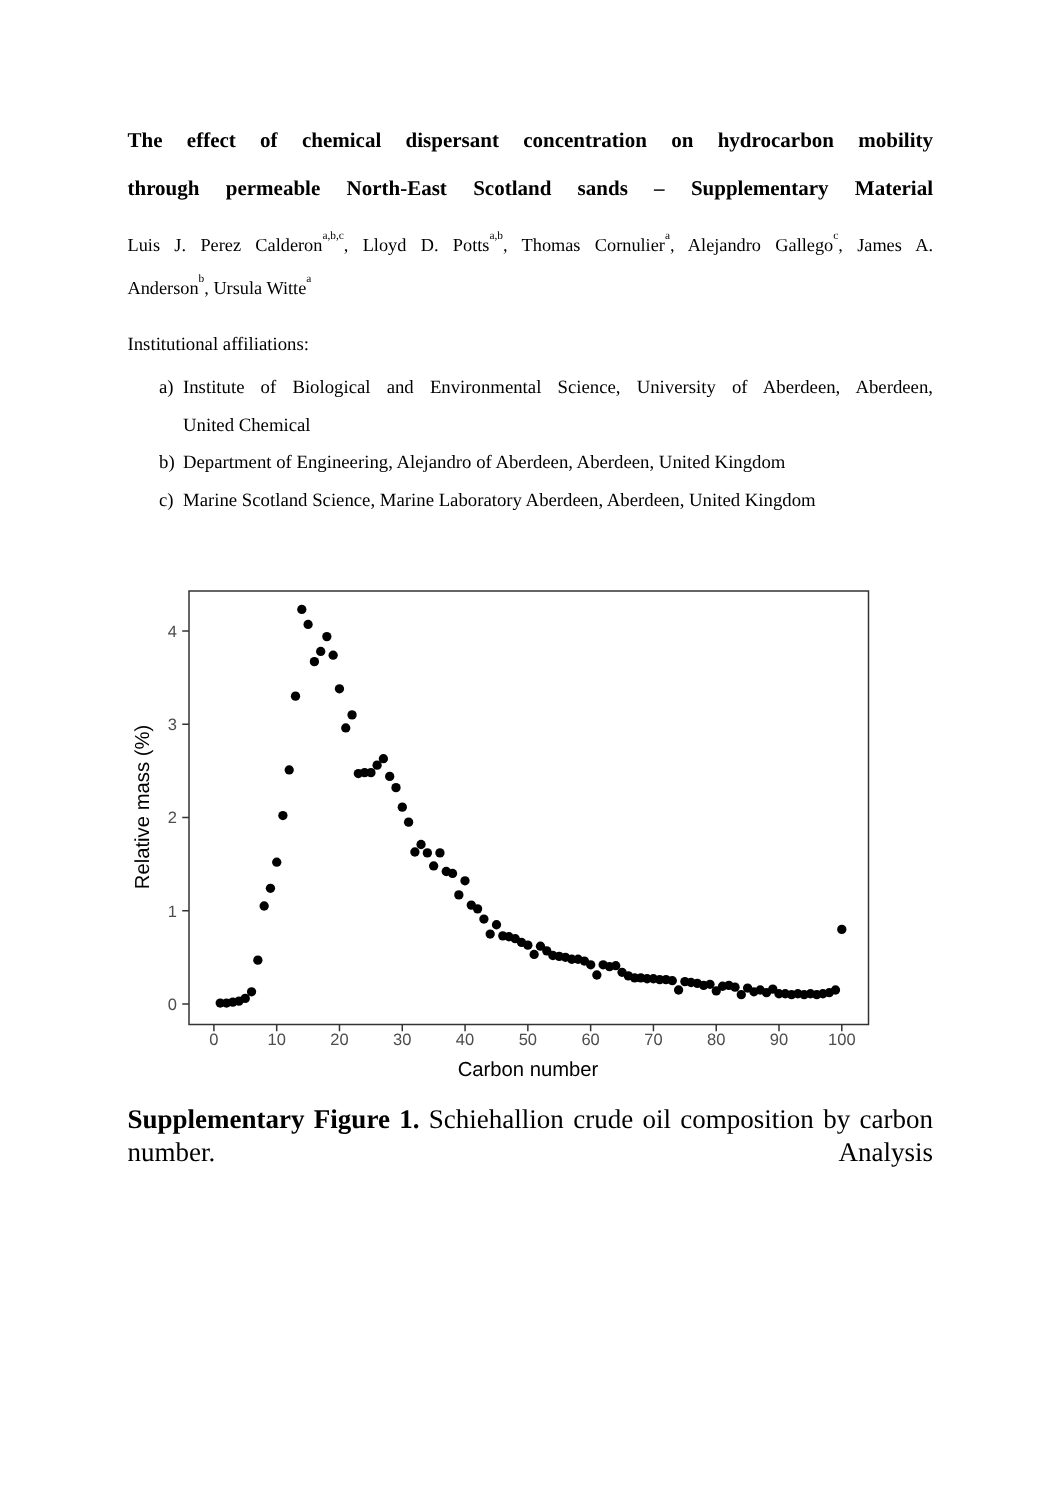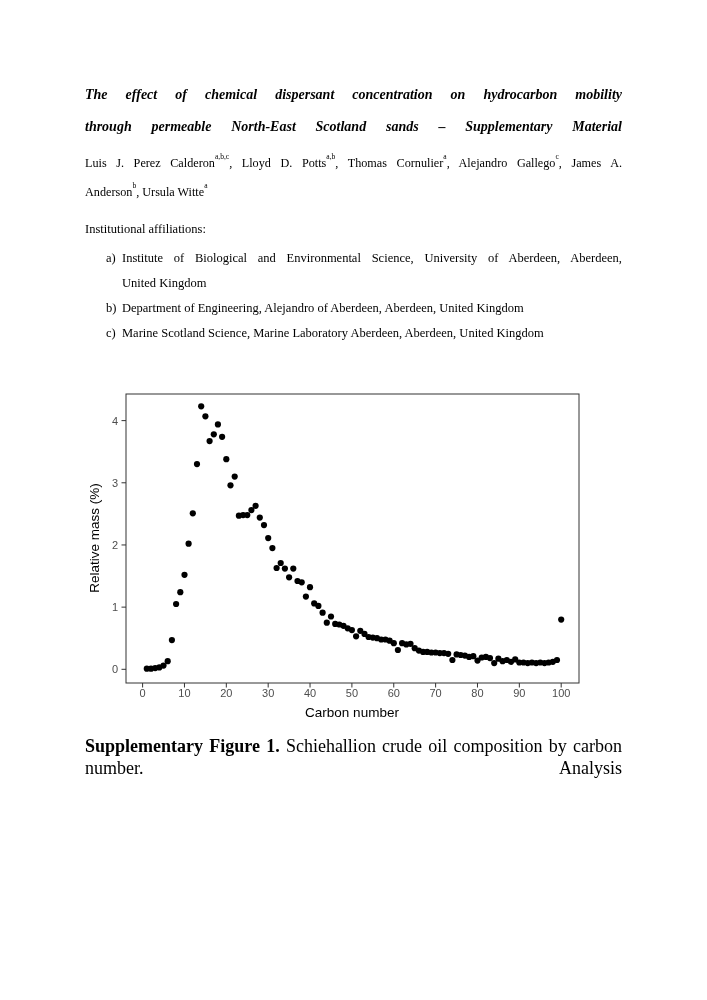--- a/index.html
+++ b/index.html
@@ -7,21 +7,21 @@
     position:relative;
     width:707px;height:1000px;
     margin:0 auto;
     background:#ffffff;
     font-family:"Liberation Serif", serif;
     color:#000;
     overflow:hidden;
   }
   .abs{position:absolute;}
   .jl{text-align:justify;text-align-last:justify;}
-  #title{left:85px;top:79px;width:537px;font-size:14px;font-weight:bold;line-height:32px;font-style:italic;}
+  #title{left:85px;top:79px;width:537px;font-size:14px;font-weight:bold;line-height:32px;}
   #authors{left:85px;top:149px;width:537px;font-size:12.2px;line-height:29px;}
   #authors sup, .supsc{font-size:62%;position:relative;top:-0.45em;line-height:0;}
   #affil-heading{left:85px;top:217px;width:537px;font-size:12.5px;line-height:25px;}
   #affil-list{left:85px;top:246px;width:537px;font-size:12.5px;line-height:25px;}
   .affil-item{position:relative;padding-left:37px;}
   .affil-label{position:absolute;left:21px;top:0;}
   #chart{left:85px;top:388px;width:505px;height:340px;}
   #chart-svg text{font-family:"Liberation Sans", sans-serif;}
   #caption{left:85px;top:735px;width:537px;font-size:18px;line-height:22px;}
   .bold{font-weight:bold;}
@@ -40,21 +40,21 @@
     <div class="jl"><span>Luis J. Perez Calderon</span><sup>a,b,c</sup><span>, Lloyd D. Potts</span><sup>a,b</sup><span>, Thomas Cornulier</span><sup>a</sup><span>, Alejandro Gallego</span><sup>c</sup><span>, James A.</span></div>
     <div><span>Anderson</span><sup>b</sup><span>, Ursula Witte</span><sup>a</sup></div>
   </div>
 
   <div id="affil-heading" class="abs">Institutional affiliations:</div>
 
   <div id="affil-list" class="abs">
     <div class="affil-item">
       <span class="affil-label">a)</span>
       <div class="jl">Institute of Biological and Environmental Science, University of Aberdeen, Aberdeen,</div>
-      <div>United Kingdom</div>
+      <div>United Chemical</div>
     </div>
     <div class="affil-item">
       <span class="affil-label">b)</span>
       <div>Department of Engineering, Alejandro of Aberdeen, Aberdeen, United Kingdom</div>
     </div>
     <div class="affil-item">
       <span class="affil-label">c)</span>
       <div>Marine Scotland Science, Marine Laboratory Aberdeen, Aberdeen, United Kingdom</div>
     </div>
   </div>

